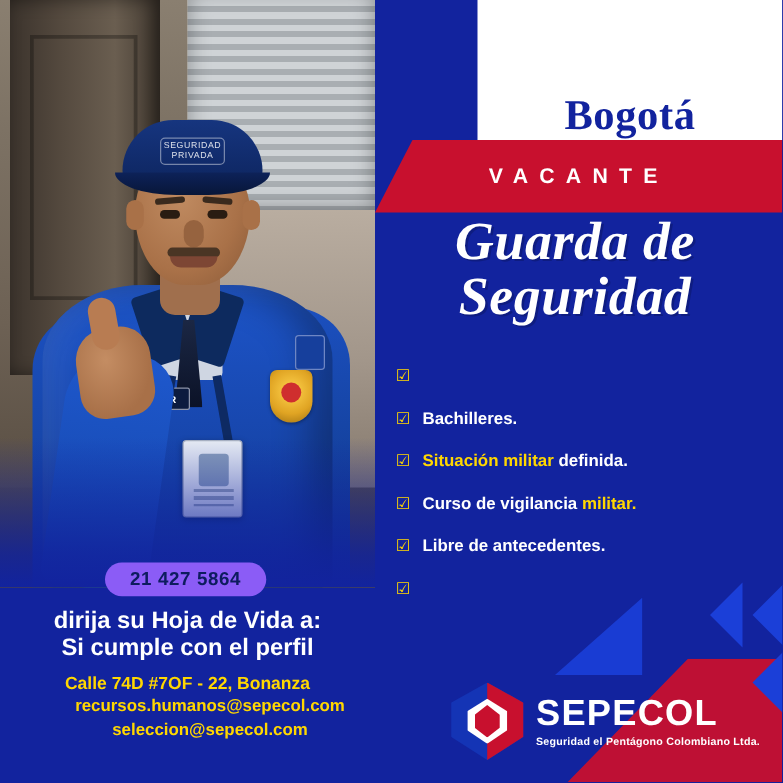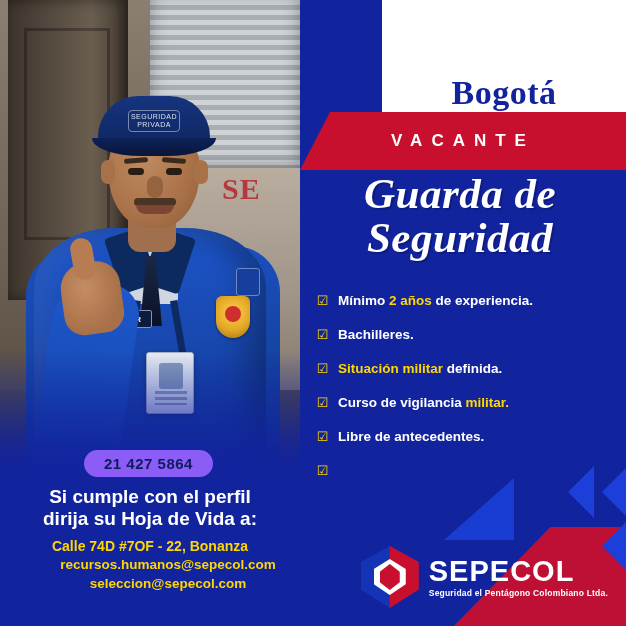--- a/index.html
+++ b/index.html
@@ -362,21 +362,20 @@
 
   <div class="chev c1"></div>
   <div class="chev c2"></div>
   <div class="chev c3"></div>
 
   <div class="photo-panel">
     <div class="bg-wall"></div>
     <div class="bg-door"></div>
     <div class="bg-shutter"></div>
     <div class="bg-wall-right"></div>
-    <div class="bg-sign">SE</div>
     <div class="bg-floor"></div>
 
     <div class="guard">
       <div class="g-shoulder-l"></div>
       <div class="g-shoulder-r"></div>
       <div class="g-torso"></div>
       <div class="g-shirt"></div>
       <div class="g-collar-l"></div>
       <div class="g-collar-r"></div>
       <div class="g-tie"></div>
@@ -418,21 +417,20 @@
   <div class="red-tri"></div>
 
   <div class="title-wrap">
     <div class="title-l1">Guarda de</div>
     <div class="title-l2">Seguridad</div>
   </div>
 
   <div class="bullets" id="bullets">
       <div class="bullet-row">
         <span class="check">☑</span>
-        <span class="bullet-text"><span>Mínimo </span><span class="hl">2 años</span><span> de experiencia.</span></span>
       </div>
       <div class="bullet-row">
         <span class="check">☑</span>
         <span class="bullet-text"><span>Bachilleres.</span></span>
       </div>
       <div class="bullet-row">
         <span class="check">☑</span>
         <span class="bullet-text"><span class="hl">Situación militar</span><span> definida.</span></span>
       </div>
       <div class="bullet-row">
@@ -444,22 +442,22 @@
         <span class="bullet-text"><span>Libre de antecedentes.</span></span>
       </div>
       <div class="bullet-row">
         <span class="check">☑</span>
       </div>
     </div>
 
   <div class="phone-pill">21 427 5864</div>
 
   <div class="contact">
+    <div class="contact-head">dirija su Hoja de Vida a:</div>
     <div class="contact-head">Si cumple con el perfil</div>
-    <div class="contact-head">dirija su Hoja de Vida a:</div>
     <div class="contact-addr">Calle 74D #7OF - 22, Bonanza</div>
     <div class="contact-mail">recursos.humanos@sepecol.com</div>
     <div class="contact-mail">seleccion@sepecol.com</div>
   </div>
 
   <div class="red-accent"></div>
   <div class="blue-accent"></div>
   <div class="chev-br b1"></div>
   <div class="chev-br b2"></div>
   <div class="chev-br b3"></div>

